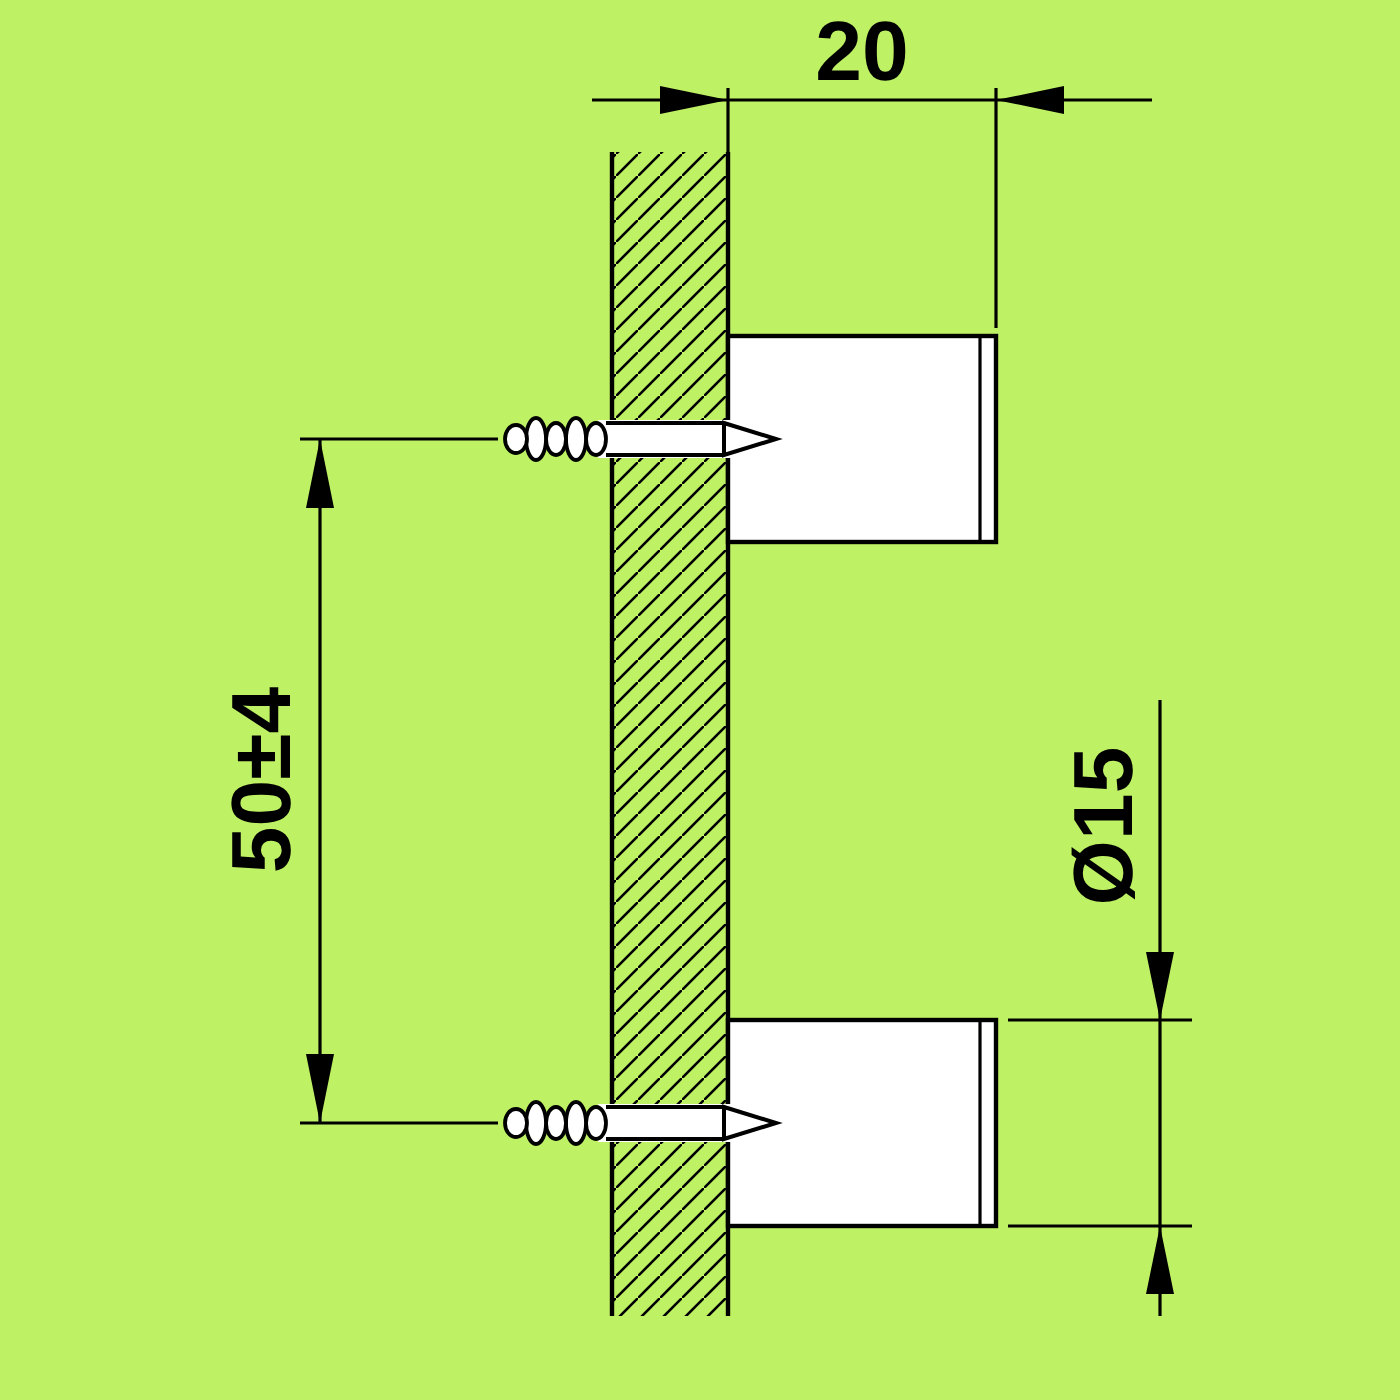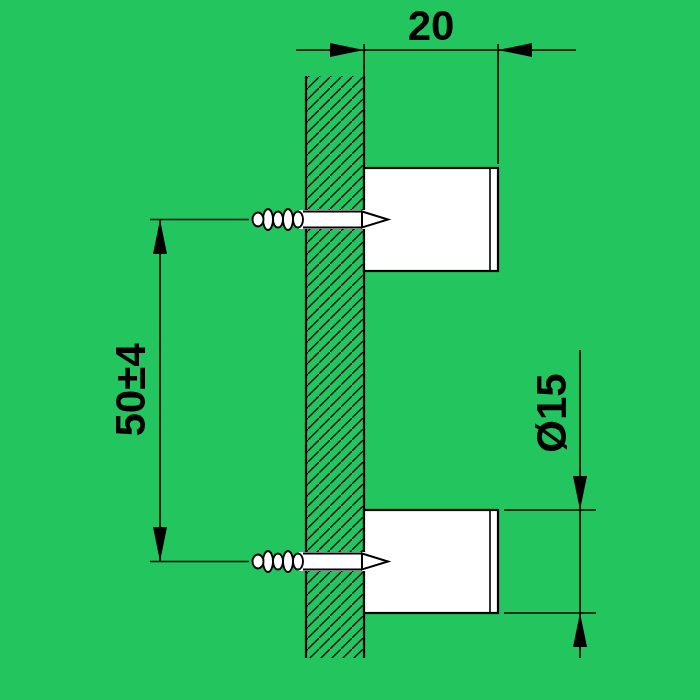--- a/index.html
+++ b/index.html
@@ -1,16 +1,16 @@
 <!DOCTYPE html>
 <html><head>
 <meta charset="utf-8">
 <style>
   html,body{margin:0;padding:0;background:#ffffff;}
-  .stage{width:700px;height:700px;background:#22c55e;position:relative;overflow:hidden;}
+  .stage{width:700px;height:700px;background:#bef264;position:relative;overflow:hidden;}
   svg{display:block;}
   .part{fill:#ffffff;stroke:#000000;stroke-width:2.2;}
   .obj{fill:none;stroke:#000000;stroke-width:2.2;}
   .capline{fill:none;stroke:#000000;stroke-width:1.6;}
   .dimline{fill:none;stroke:#000000;stroke-width:1.6;}
   .arrow{fill:#000000;stroke:none;}
   .whiteband{fill:#ffffff;stroke:none;}
   .sleeve{fill:none;stroke:#000000;stroke-width:2;}
   .tip{fill:#ffffff;stroke:#000000;stroke-width:2;}
   .bead{fill:#ffffff;stroke:#000000;stroke-width:1.9;}

